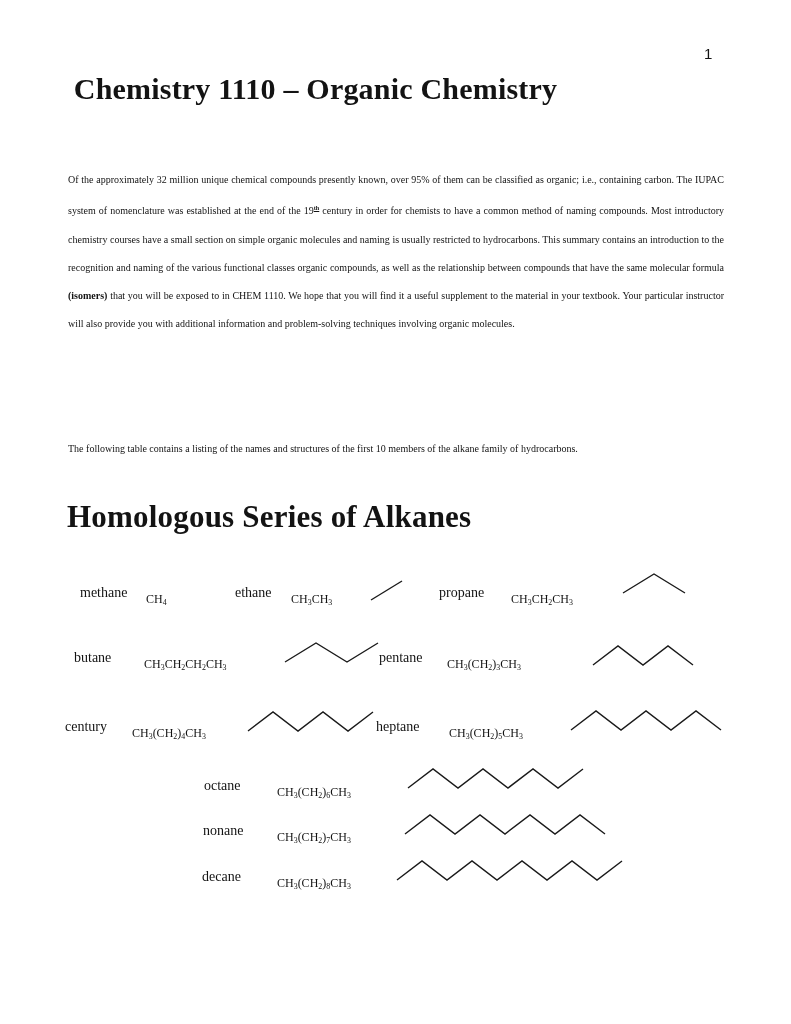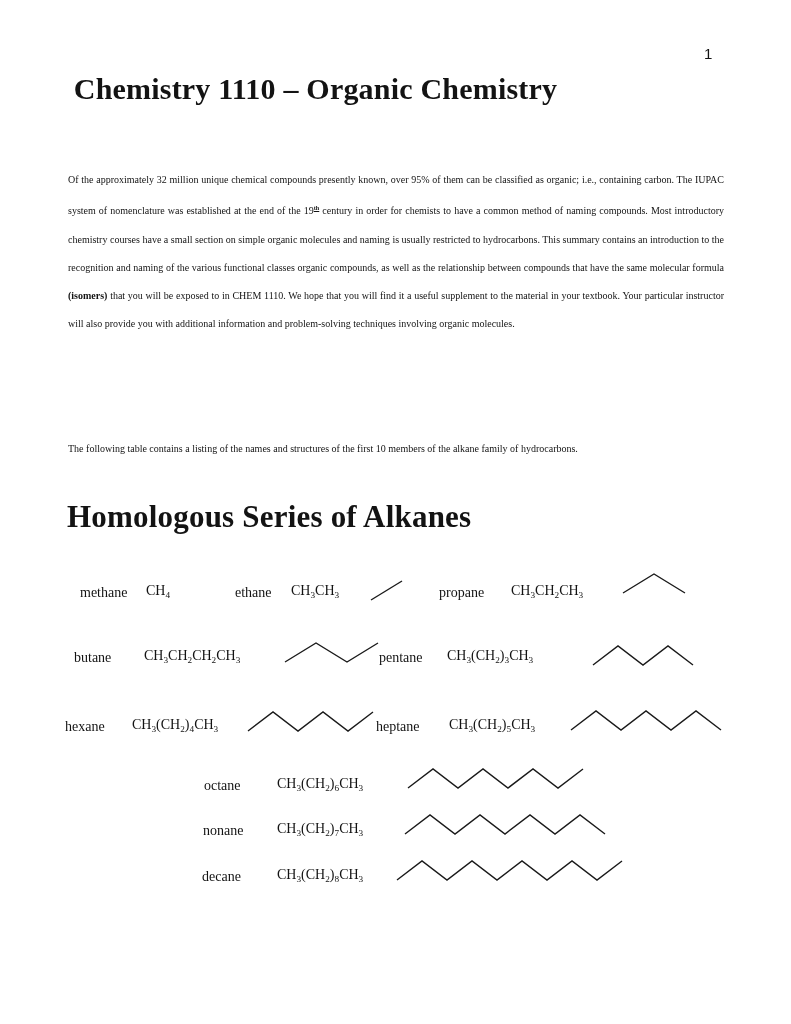--- a/index.html
+++ b/index.html
@@ -43,22 +43,23 @@
     letter-spacing:0.2px;
   }
   .alk-name{
     position:absolute;
     font-size:14px;
     white-space:nowrap;
     text-align:center;
   }
   .alk-formula{
     position:absolute;
-    font-size:14px;
+    font-size:12px;
     white-space:nowrap;
+    margin-top:9px;
   }
   .alk-formula sub{
     font-size:0.66em;
     vertical-align:-0.28em;
     line-height:0;
   }
   .alk-structure{
     position:absolute;
     overflow:visible;
   }
@@ -100,21 +101,21 @@
   <svg class="alk-structure" style="left:284px;top:639px" width="95" height="27" viewBox="0 0 95 27">
       <polyline points="1,23 32,4 63,23 94,4" fill="none" stroke="#1a1a1a" stroke-width="1.4"></polyline>
     </svg>
 
   <span class="alk-name" style="left:379px;top:650px">pentane</span>
   <span class="alk-formula" style="left:447px;top:648px"><span>CH</span><sub>3</sub><span>(CH</span><sub>2</sub><span>)</span><sub>3</sub><span>CH</span><sub>3</sub></span>
   <svg class="alk-structure" style="left:592px;top:642px" width="102" height="27" viewBox="0 0 102 27">
       <polyline points="1,23 26,4 51,23 76,4 101,23" fill="none" stroke="#1a1a1a" stroke-width="1.4"></polyline>
     </svg>
 
-  <span class="alk-name" style="left:65px;top:719px">hexane</span>
+  <span class="alk-name" style="left:65px;top:719px">century</span>
   <span class="alk-formula" style="left:132px;top:717px"><span>CH</span><sub>3</sub><span>(CH</span><sub>2</sub><span>)</span><sub>4</sub><span>CH</span><sub>3</sub></span>
   <svg class="alk-structure" style="left:247px;top:708px" width="127" height="27" viewBox="0 0 127 27">
       <polyline points="1,23 26,4 51,23 76,4 101,23 126,4" fill="none" stroke="#1a1a1a" stroke-width="1.4"></polyline>
     </svg>
 
   <span class="alk-name" style="left:376px;top:719px">heptane</span>
   <span class="alk-formula" style="left:449px;top:717px"><span>CH</span><sub>3</sub><span>(CH</span><sub>2</sub><span>)</span><sub>5</sub><span>CH</span><sub>3</sub></span>
   <svg class="alk-structure" style="left:570px;top:707px" width="152" height="27" viewBox="0 0 152 27">
       <polyline points="1,23 26,4 51,23 76,4 101,23 126,4 151,23" fill="none" stroke="#1a1a1a" stroke-width="1.4"></polyline>
     </svg>

